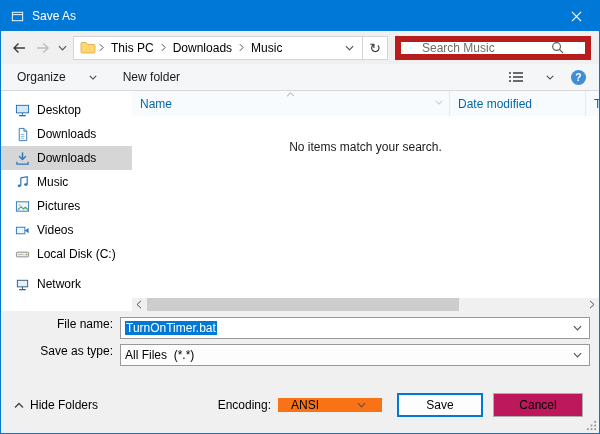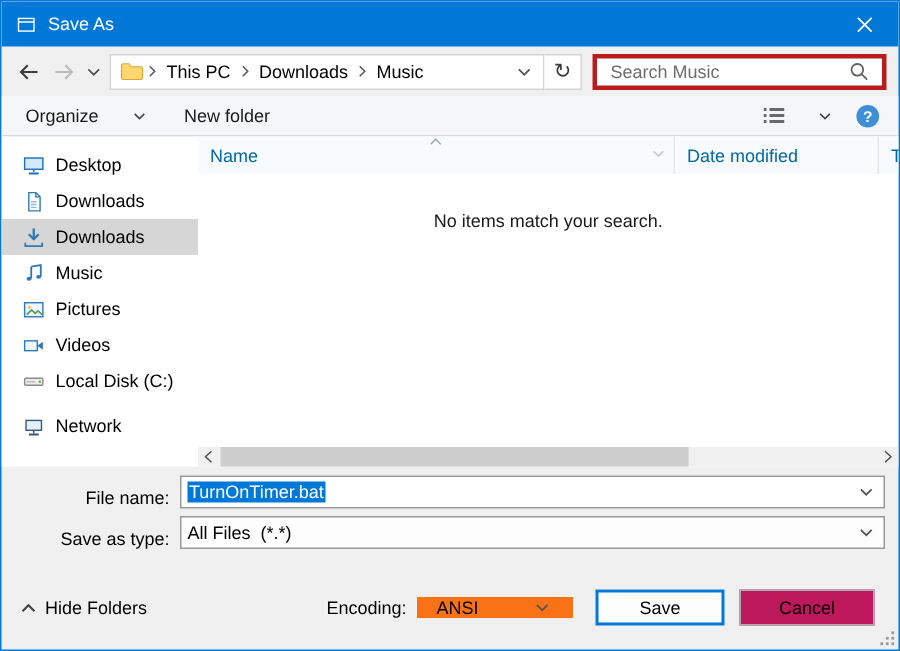--- a/index.html
+++ b/index.html
@@ -9,21 +9,21 @@
   .titlebar .title{margin-left:7px}
   .close-btn{margin-left:auto;width:46px;height:30px;display:flex;align-items:center;justify-content:center;cursor:pointer}
   .navbar{height:33px;display:flex;align-items:center;padding:0 8px 0 6px}
   .navbtn{width:24px;height:24px;display:flex;align-items:center;justify-content:center}
   .navchev{width:15px;height:24px;display:flex;align-items:center;justify-content:center}
   .addressbar{flex:1;height:24px;background:#fff;border:1px solid #d4d4d4;display:flex;align-items:center;padding-left:6px;margin-left:3px;min-width:0}
   .crumb{padding:2px 4px;white-space:nowrap;cursor:pointer}
   .crumb-sep{padding:0 3px;display:flex;align-items:center;cursor:pointer}
   .addr-chev{margin-left:auto;padding:0 8px;display:flex;align-items:center;cursor:pointer}
   .refresh-btn{width:25px;height:24px;background:#fff;border:1px solid #d4d4d4;border-left:none;display:flex;align-items:center;justify-content:center;font-size:14px;color:#3b3b3b;cursor:pointer}
-  .searchbox{width:196px;height:24px;background:#fff;border:3px solid #b91c1c;margin-left:7px;display:flex;align-items:center;padding:0 9px;color:#6d6d6d;flex:none}
+  .searchbox{width:196px;height:24px;background:#fff;border:6px solid #b91c1c;margin-left:7px;display:flex;align-items:center;padding:0 21px;color:#6d6d6d;flex:none}
   .searchbox .mag{margin-left:auto;display:flex}
   .toolbar{height:27px;background:#f5f6f7;border-bottom:1px solid #d9d9d9;display:flex;align-items:center;padding:0 12px 0 16px;gap:26px}
   .tool-item{display:flex;align-items:center;gap:23px;color:#1a1a1a;cursor:pointer}
   .tool-right{margin-left:auto;display:flex;align-items:center;gap:16px}
   .content{display:flex;height:220px;background:#fff}
   .sidebar{width:131px;padding-top:7px;position:relative;flex:none}
   .side-item{height:24px;display:flex;align-items:center;padding-left:13px;gap:7px;white-space:nowrap;cursor:pointer}
   .side-item.selected{background:#d6d6d6}
   .side-item .glyph{width:16px;height:16px;display:flex;align-items:center;justify-content:center;flex:none}
   .network-item{margin-top:6px}
@@ -34,21 +34,21 @@
   .col-date{width:136px;flex:none}
   .col-type{flex:1;border-right:none}
   .sortmark{position:absolute;left:50%;top:1px;margin-left:-5px}
   .filterchev{position:absolute;right:6px;top:9px;opacity:.5}
   .empty-msg{margin-top:24px;text-align:center;color:#1a1a1a}
   .hscroll{position:absolute;left:0;right:0;bottom:0;height:13px;background:#f0f0f0;display:flex;align-items:center}
   .scroll-arrow{width:14px;height:13px;display:flex;align-items:center;justify-content:center;cursor:pointer}
   .scroll-thumb{width:312px;height:13px;background:#cdcdcd;margin-left:1px;cursor:grab}
   .spacer{flex:1}
   .fields{height:58px;padding-top:6px}
-  .frow{display:flex;align-items:flex-end;height:22px;margin:0 9px 5px 0}
+  .frow{display:flex;align-items:flex-start;height:22px;margin:0 9px 5px 0}
   .flabel{width:119px;text-align:right;padding-right:7px;flex:none}
   .combo{flex:1;height:22px;background:#fff;border:1px solid #999;display:flex;align-items:center;padding:0 4px;min-width:0;cursor:text}
   .combo.gray{background:#fdfdfd;cursor:pointer}
   .chevbox{margin-left:auto;padding-right:3px;display:flex;cursor:pointer}
   .sel-text{background:#0078d7;color:#fff;padding:0 1px}
   .pre{white-space:pre}
   .footer{height:64px;display:flex;align-items:center;padding:8px 16px 0 13px;position:relative}
   .hidefolders{display:flex;align-items:center;gap:6px;cursor:pointer}
   .enc-label{margin-left:auto;padding-right:7px}
   .enc-combo{width:104px;height:14px;background:#fdfdfd;border:7px solid #f97316;display:flex;align-items:center;padding:0 6px;cursor:pointer;flex:none}

